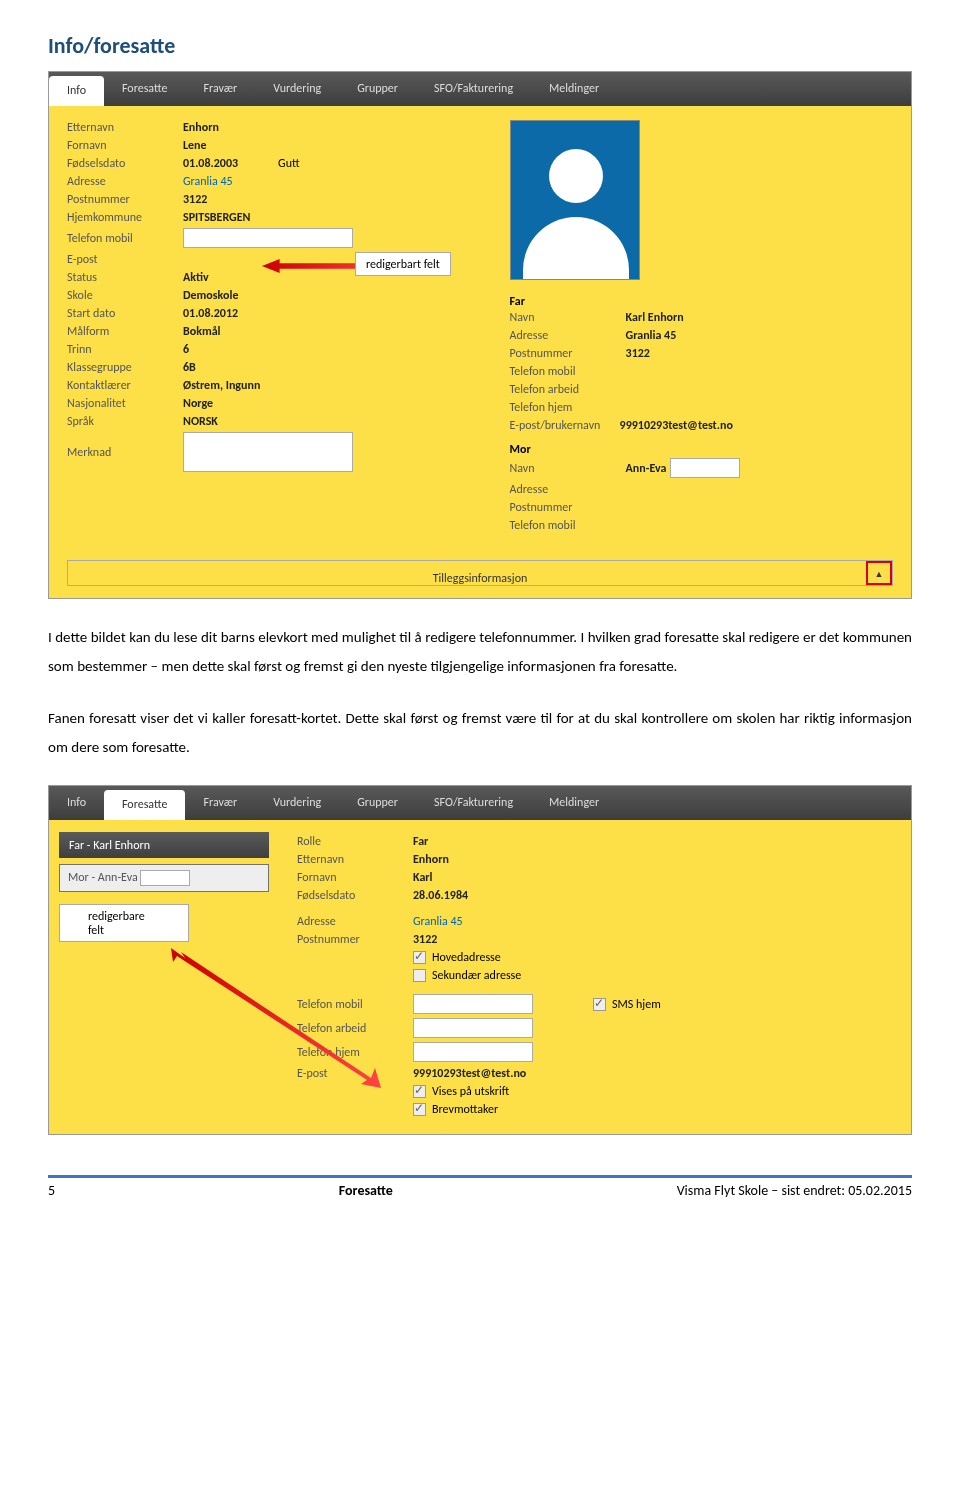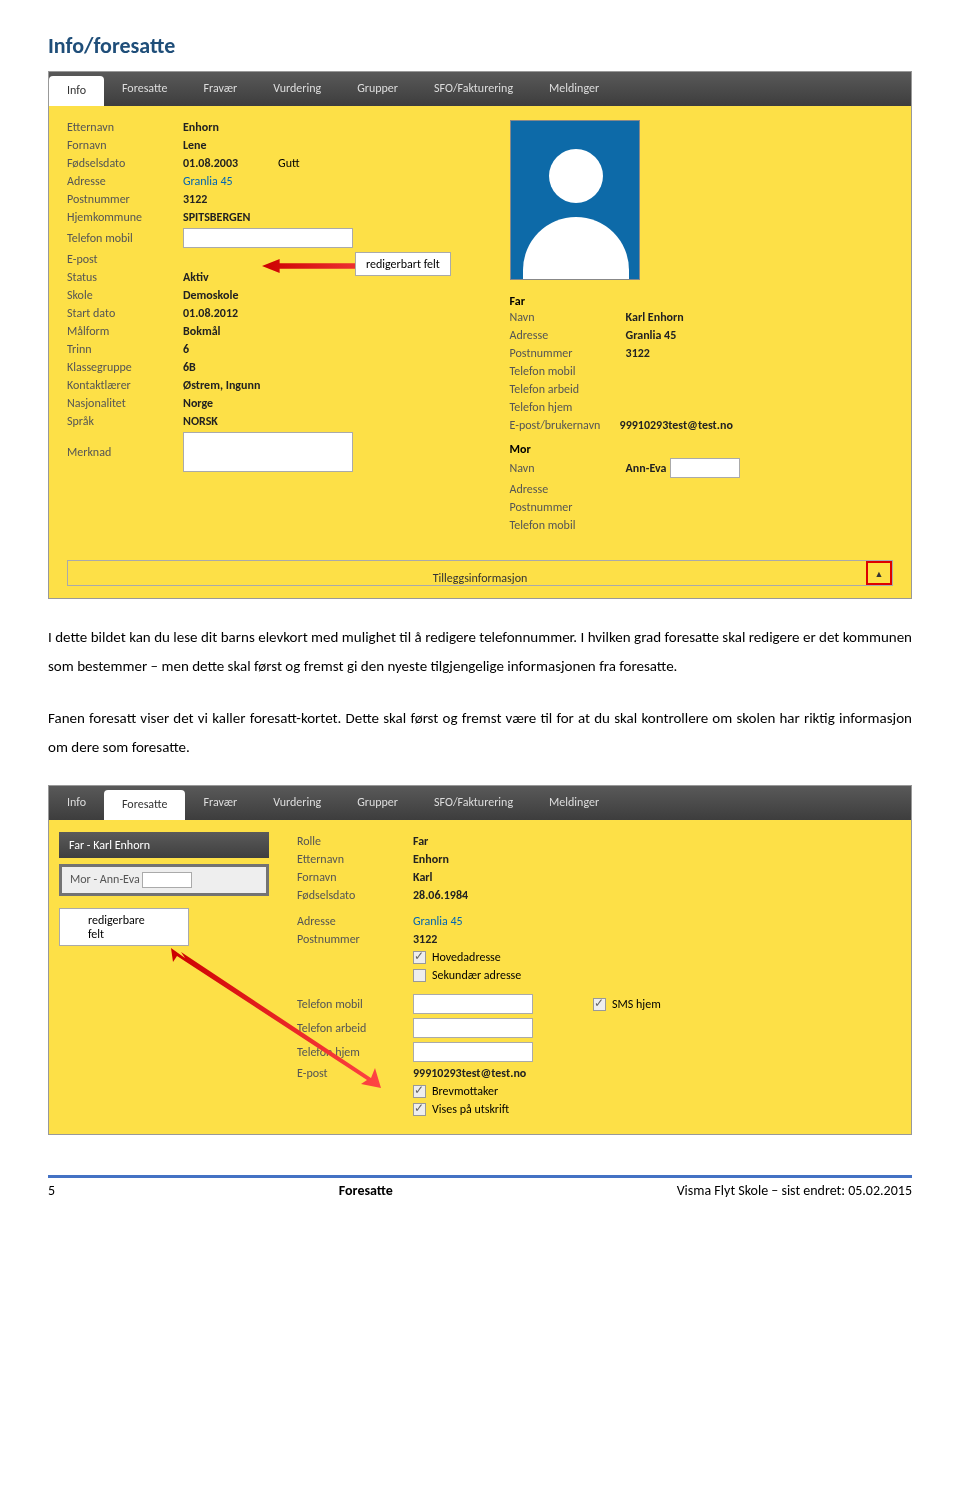--- a/index.html
+++ b/index.html
@@ -20,21 +20,21 @@
 .input-box.sm { width: 70px; }
 .avatar { width: 130px; height: 160px; background: #0d6aa8; border: 1px solid #888; position: relative; margin-bottom: 14px; }
 .avatar::before { content: ""; position: absolute; top: 28px; left: 38px; width: 54px; height: 54px; border-radius: 50%; background: #fff; }
 .avatar::after { content: ""; position: absolute; bottom: 0; left: 12px; width: 106px; height: 62px; border-radius: 58px 58px 0 0; background: #fff; }
 .callout-box { position: absolute; border: 1px solid #aaa; background: #fff; padding: 4px 10px; font-size: 12px; top: 146px; left: 306px; text-align: right; }
 .arrow1 { position: absolute; top: 153px; left: 213px; width: 98px; height: 14px; background: linear-gradient(90deg, #c00, #e33); clip-path: polygon(0 50%, 18% 0, 18% 30%, 100% 30%, 100% 70%, 18% 70%, 18% 100%); }
 .extrainfo { border: 1px solid #aaa; margin-top: 10px; height: 26px; display: flex; align-items: flex-end; justify-content: center; position: relative; font-size: 12px; color: #333; }
 .toggler { position: absolute; right: 0; top: 0; width: 26px; height: 24px; border: 2px solid #d00; display: flex; align-items: center; justify-content: center; font-size: 9px; }
 .body-text { font-size: 15px; line-height: 1.9; margin: 24px 0; text-align: justify; }
 .sidebar-bar { background: linear-gradient(#5a5a5a, #3f3f3f); color: #fff; font-size: 12px; padding: 6px 10px; }
-.sidebar-item { background: #eee; border: 3px solid #737373; margin-top: 6px; padding: 5px 8px; font-size: 12px; color: #555; position: relative; }
+.sidebar-item { background: #eee; border: 1px solid #737373; margin-top: 6px; padding: 5px 8px; font-size: 12px; color: #555; position: relative; }
 .callout-box2 { border: 1px solid #aaa; background: #fff; padding: 4px 28px; font-size: 12px; margin-top: 12px; width: 130px; }
 .shot2 { display: flex; }
 .shot2-left { width: 230px; padding: 12px 10px; position: relative; }
 .shot2-right { flex: 1; padding: 14px 18px; }
 .arrow2 { position: absolute; left: 122px; top: 128px; width: 210px; height: 140px; }
 .cb { display: inline-block; width: 13px; height: 13px; border: 1px solid #999; background: #eee; margin-right: 6px; position: relative; vertical-align: middle; }
 .cb.ck::after { content: "✓"; position: absolute; top: -3px; left: 0; font-size: 12px; color: #666; }
 .footer { display: flex; justify-content: space-between; align-items: flex-end; border-top: 3px solid #4472c4; margin-top: 40px; padding-top: 4px; font-size: 14px; }
 .footer .c { font-weight: bold; }
 .sec-title { font-weight: bold; margin: 10px 0 2px; font-size: 12px; }
@@ -265,26 +265,26 @@
           <span class="lbl">Telefon hjem</span>
           <span class="input-box" style="width:120px"></span>
         </div>
       <div class="row">
           <span class="lbl">E-post</span>
           <span class="val">99910293test@test.no</span>
         </div>
       <div class="row">
           <span class="lbl"></span>
           <span class="cb ck"></span>
+          <span>Vises på utskrift</span>
+        </div>
+      <div class="row">
+          <span class="lbl"></span>
+          <span class="cb ck"></span>
           <span>Brevmottaker</span>
-        </div>
-      <div class="row">
-          <span class="lbl"></span>
-          <span class="cb ck"></span>
-          <span>Vises på utskrift</span>
         </div>
     </div>
   </div>
 </div>
 
 <div class="footer">
   <span>5</span>
   <span class="c">Foresatte</span>
   <span>Visma Flyt Skole – sist endret: 05.02.2015</span>
 </div>

